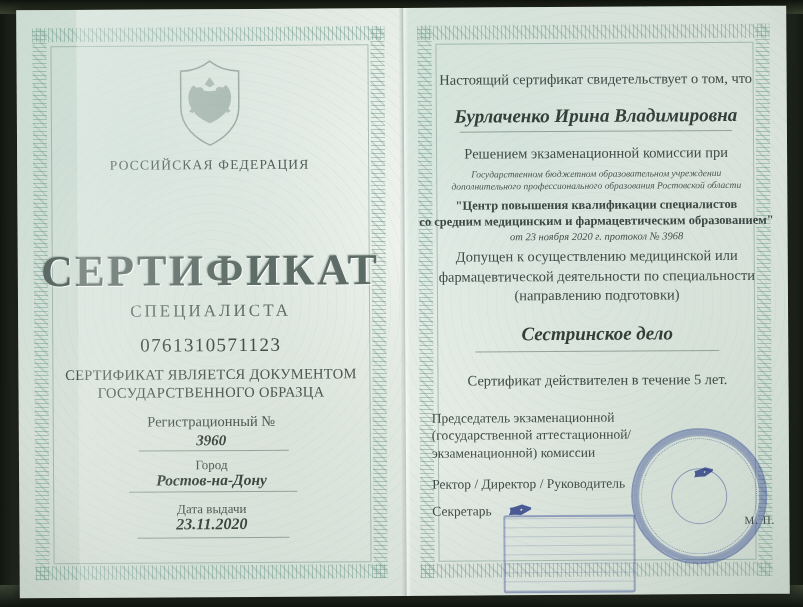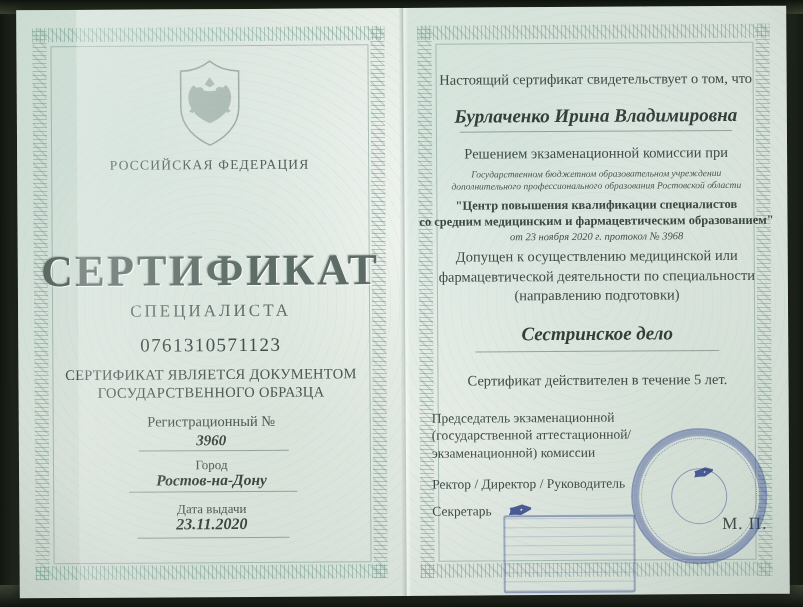--- a/index.html
+++ b/index.html
@@ -255,23 +255,23 @@
     color: #3f4c47;
     font-size: 13.5px;
     line-height: 1.28;
   }
   .sig-block .row { margin-bottom: 9px; }
   .sig-rector { margin-top: 14px; }
   .sig-secretary { margin-top: 10px; }
 
   .mp {
     position: absolute;
-    right: 22px;
+    right: 14px;
     top: 508px;
-    font-size: 17px;
+    font-size: 11px;
     color: #3f4c47;
     letter-spacing: 1px;
   }
 
   
   .seal {
     position: absolute;
     border-radius: 50%;
     border: 2px solid rgba(42,62,140,0.55);
     box-shadow: inset 0 0 0 4px rgba(42,62,140,0.10), inset 0 0 0 6px rgba(42,62,140,0.40);

